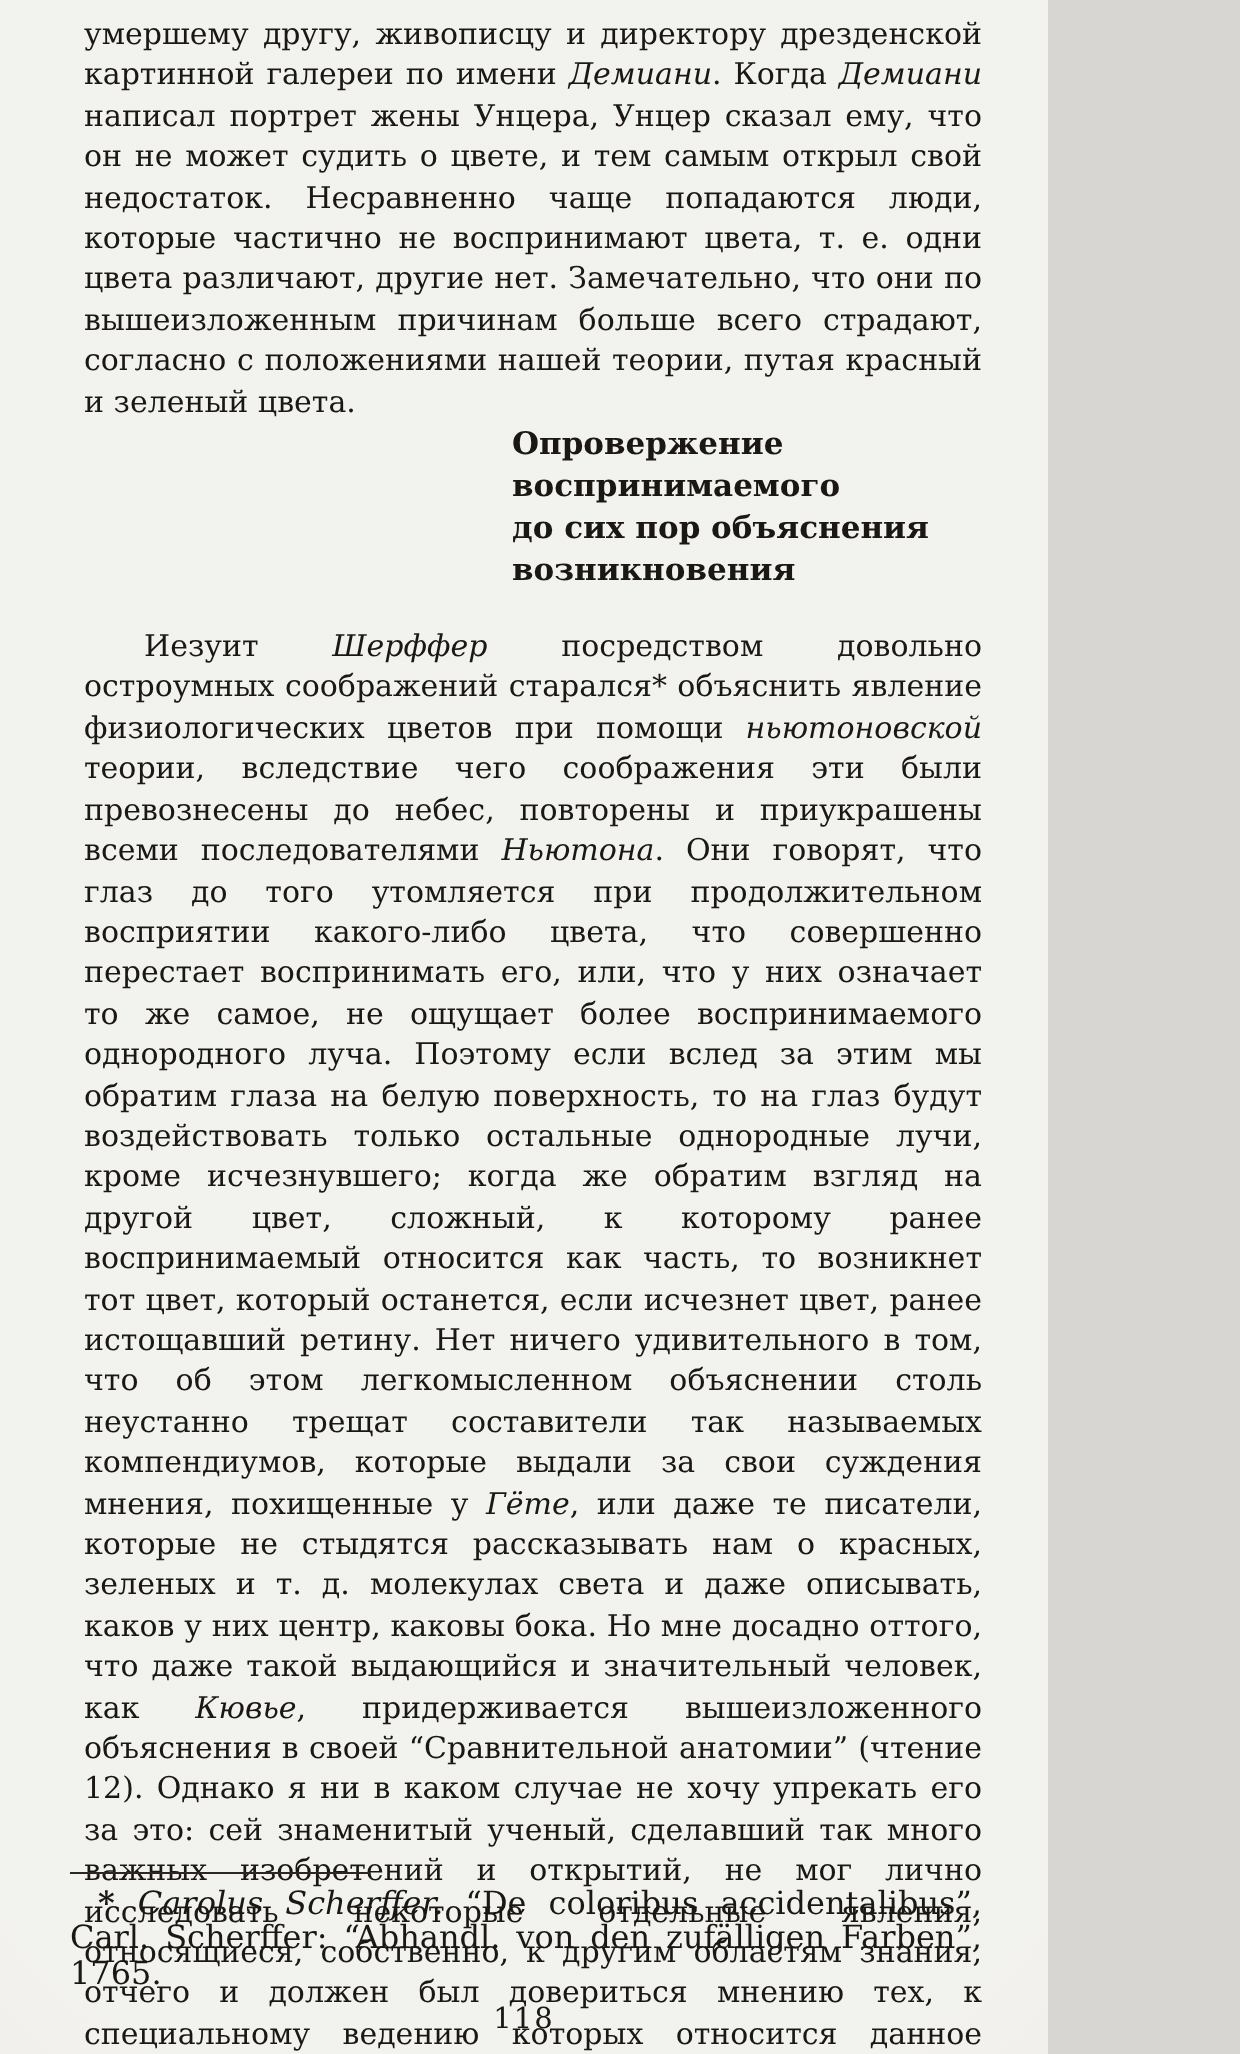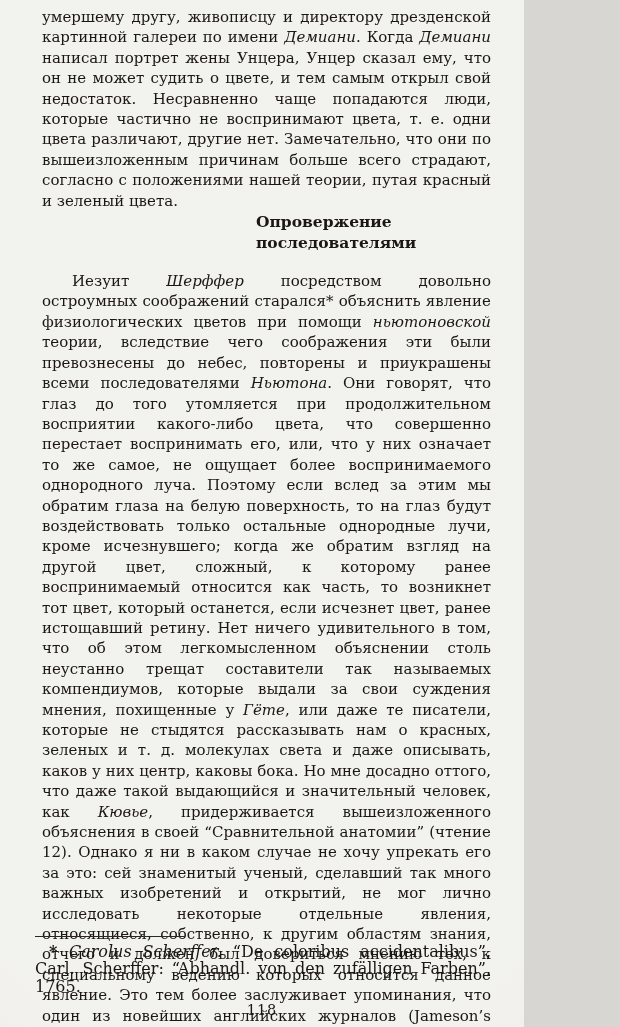--- a/index.html
+++ b/index.html
@@ -84,21 +84,22 @@
 <body>
 
 <div class="page" lang="ru" style="background-color: rgb(237, 236, 231); color: rgb(27, 23, 18);">
 
   <div class="body-text">
 
     <p class="para no-indent"><span>умершему другу, живописцу и директору дрезденской картинной галереи по имени </span><span class="it">Демиани</span><span>. Когда </span><span class="it">Демиани</span><span> написал портрет жены Унцера, Унцер сказал ему, что он не может судить о цвете, и тем самым открыл свой недостаток. Несравненно чаще попадаются люди, которые частично не воспринимают цвета, т. е. одни цвета различают, другие нет. Замечательно, что они по вышеизложенным причинам больше всего страдают, согласно с положениями нашей теории, путая красный и зеленый цвета.</span></p>
 
 
     <div class="heading">
-      <div class="heading-line">Опровержение последователями</div>
+      <div class="heading-line">Опровержение воспринимаемого</div>
+      <div class="heading-line">до сих пор объяснения возникновения</div>
     </div>
 
     <p class="para"><span>Иезуит </span><span class="it">Шерффер</span><span> посредством довольно остроумных соображений старался* объяснить явление физиологических цветов при помощи </span><span class="it">ньютоновской</span><span> теории, вследствие чего соображения эти были превознесены до небес, повторены и приукрашены всеми последователями </span><span class="it">Ньютона</span><span>. Они говорят, что глаз до того утомляется при продолжительном восприятии какого-либо цвета, что совершенно перестает воспринимать его, или, что у них означает то же самое, не ощущает более воспринимаемого однородного луча. Поэтому если вслед за этим мы обратим глаза на белую поверхность, то на глаз будут воздействовать только остальные однородные лучи, кроме исчезнувшего; когда же обратим взгляд на другой цвет, сложный, к которому ранее воспринимаемый относится как часть, то возникнет тот цвет, который останется, если исчезнет цвет, ранее истощавший ретину. Нет ничего удивительного в том, что об этом легкомысленном объяснении столь неустанно трещат составители так называемых компендиумов, которые выдали за свои суждения мнения, похищенные у </span><span class="it">Гёте</span><span>, или даже те писатели, которые не стыдятся рассказывать нам о красных, зеленых и т. д. молекулах света и даже описывать, каков у них центр, каковы бока. Но мне досадно оттого, что даже такой выдающийся и значительный человек, как </span><span class="it">Кювье</span><span>, придерживается вышеизложенного объяснения в своей “Сравнительной анатомии” (чтение 12). Однако я ни в каком случае не хочу упрекать его за это: сей знаменитый ученый, сделавший так много важных изобретений и открытий, не мог лично исследовать некоторые отдельные явления, относящиеся, собственно, к другим областям знания, отчего и должен был довериться мнению тех, к специальному ведению которых относится данное явление. Это тем более заслуживает упоминания, что один из новейших английских журналов (Jameson’s Edinburgh new philosophical Journal, 1828, April—Septembr., p. 190) выдает это старое толкование за новое открытие </span><span class="it">Кювье</span><span> и восхваляет его.</span></p>
 
     <p class="para"><span>Данное объяснение я опровергну двумя способами: во-первых, на основании [критики] самой гипотезы, во-вторых, с помощью опыта.</span></p>
 
   </div>
 
   <div class="footnote-area">
     <div class="footnote-rule"></div>

